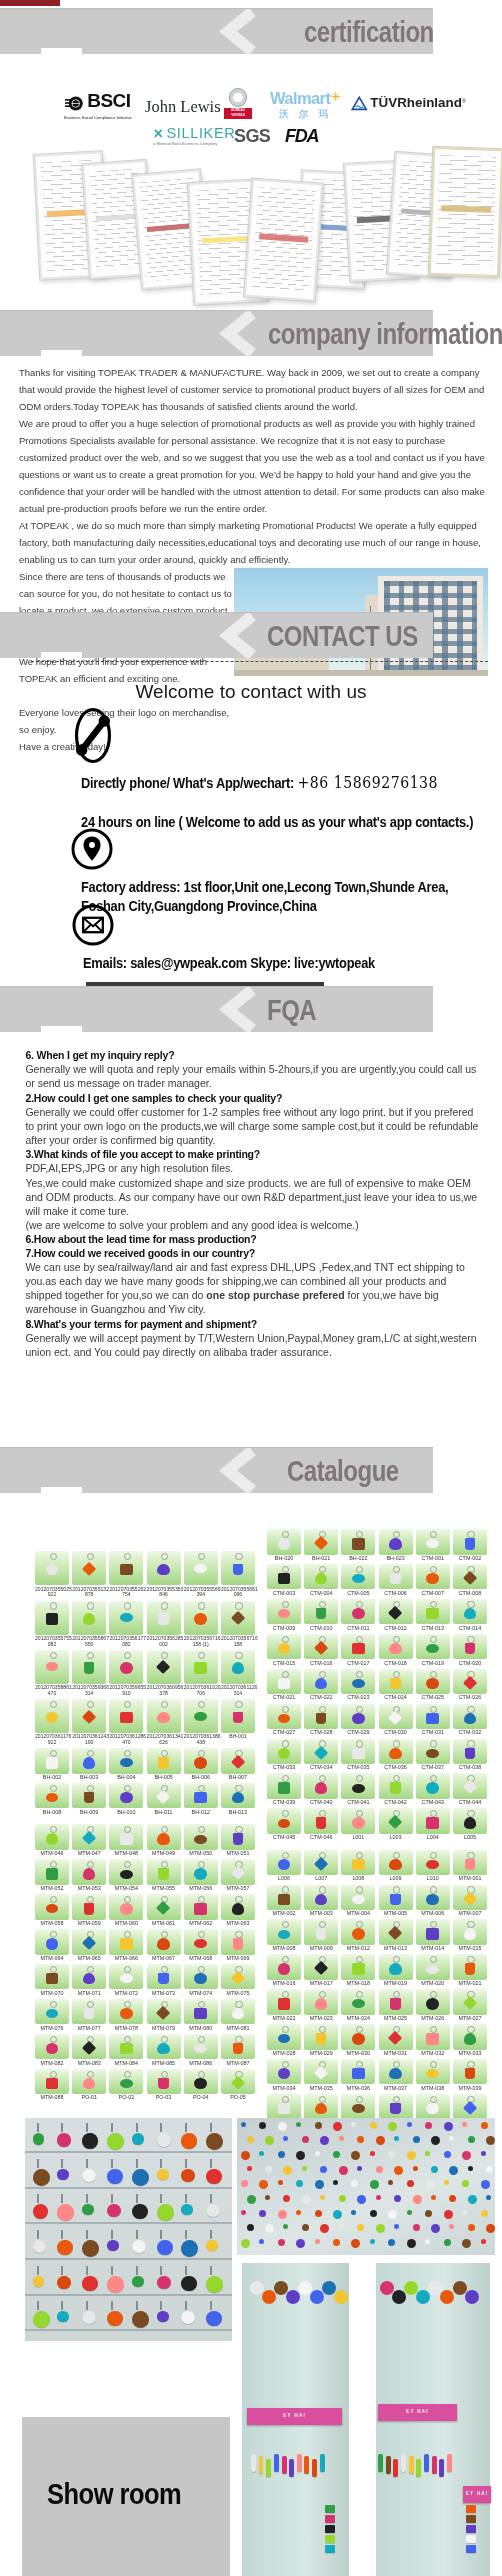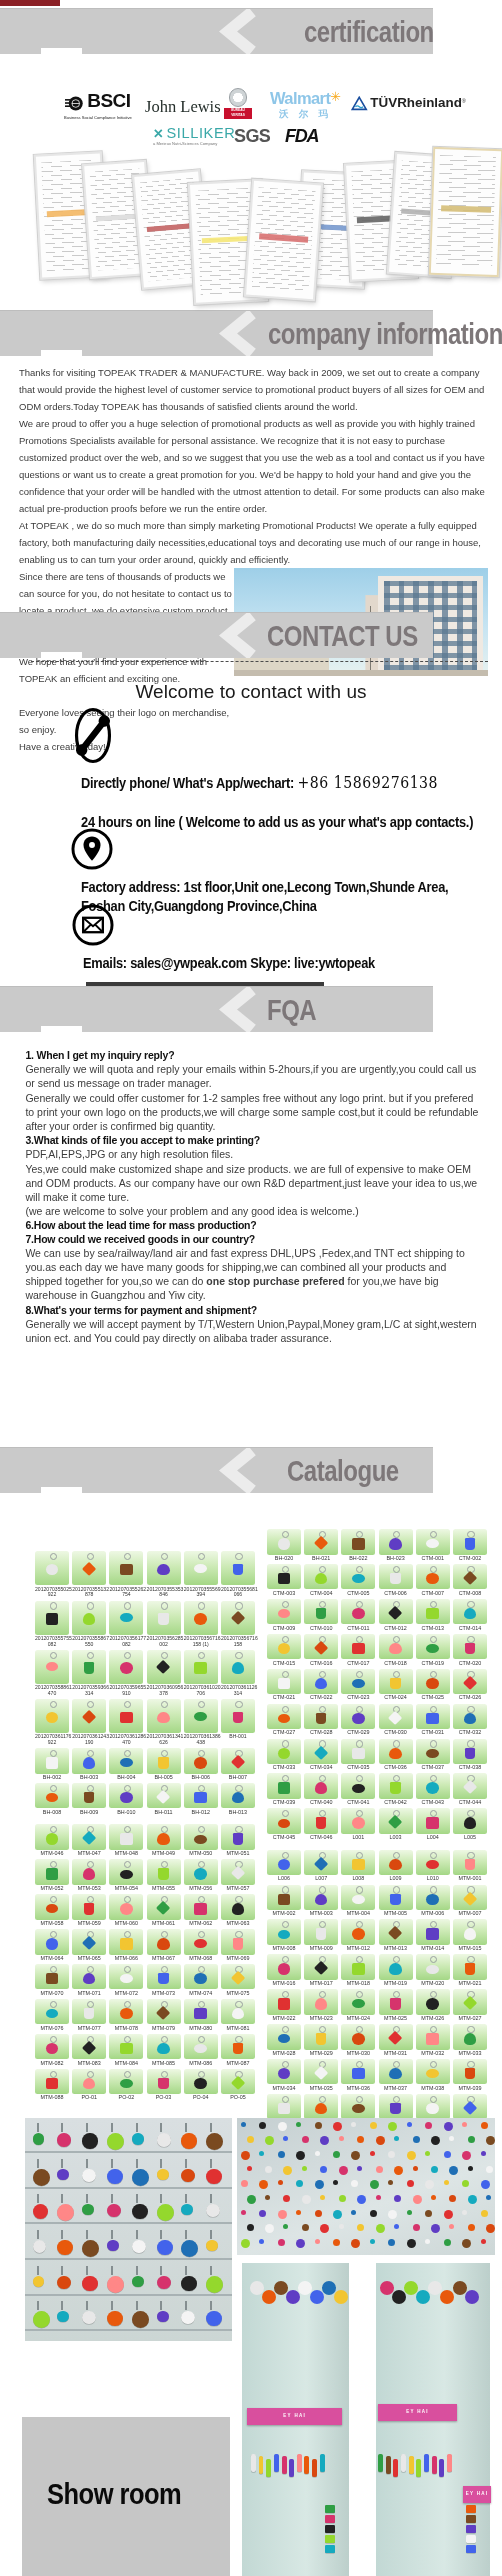--- a/index.html
+++ b/index.html
@@ -300,24 +300,25 @@
   <div class="banner" style="top:986px">
     <svg class="chev" viewBox="0 0 58 70">
       <polyline points="52,4 14,35 52,66" fill="none" stroke="#ececec" stroke-width="18"></polyline>
     </svg>
     <span class="banner-title" style="left:267px">FQA</span>
     <div class="notch"></div>
   </div>
 
   <div id="fqa-body">
     <div class="fqa-item">
-      <div class="fqa-q">1. When I get my inquiry reply?</div>
+      <div class="fqa-q">6. When I get my inquiry reply?</div>
       <div class="fqa-a">Generally we will quota and reply your emails within 5-2hours,if you are urgently,you could call us or send us message on trader manager.</div>
     </div>
     <div class="fqa-item">
+      <div class="fqa-q">2.How could I get one samples to check your quality?</div>
       <div class="fqa-a">Generally we could offer customer for 1-2 samples free without any logo print. but if you prefered to print your own logo on the products,we will charge some sample cost,but it could be refundable after your order is confirmed big quantity.</div>
     </div>
     <div class="fqa-item">
       <div class="fqa-q">3.What kinds of file you accept to make printing?</div>
       <div class="fqa-a">PDF,AI,EPS,JPG or any high resolution files.</div>
     </div>
     <div class="fqa-item">
       <div class="fqa-a pre">Yes,we could make customized shape and size products. we are full of expensive to make OEM and ODM products. As our company have our own R&amp;D department,just leave your idea to us,we will make it come ture.
 (we are welcome to solve your problem and any good idea is welcome.)</div>
     </div>

